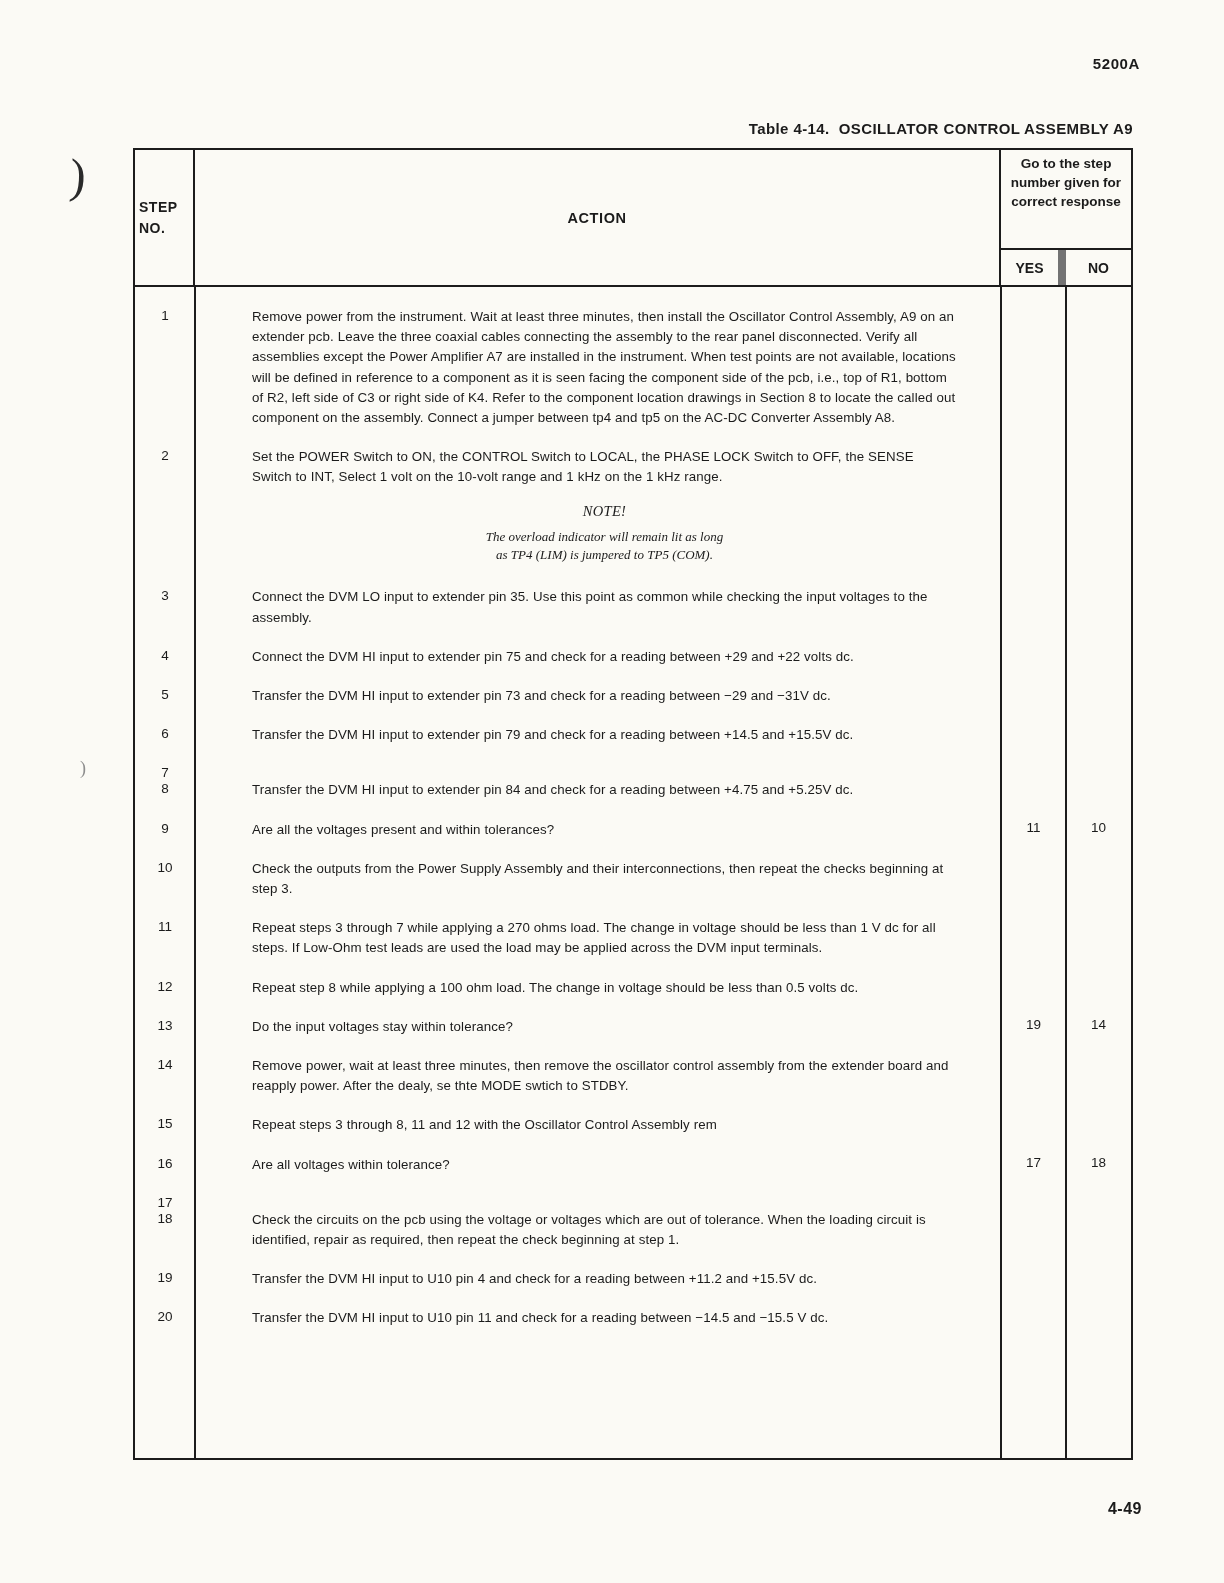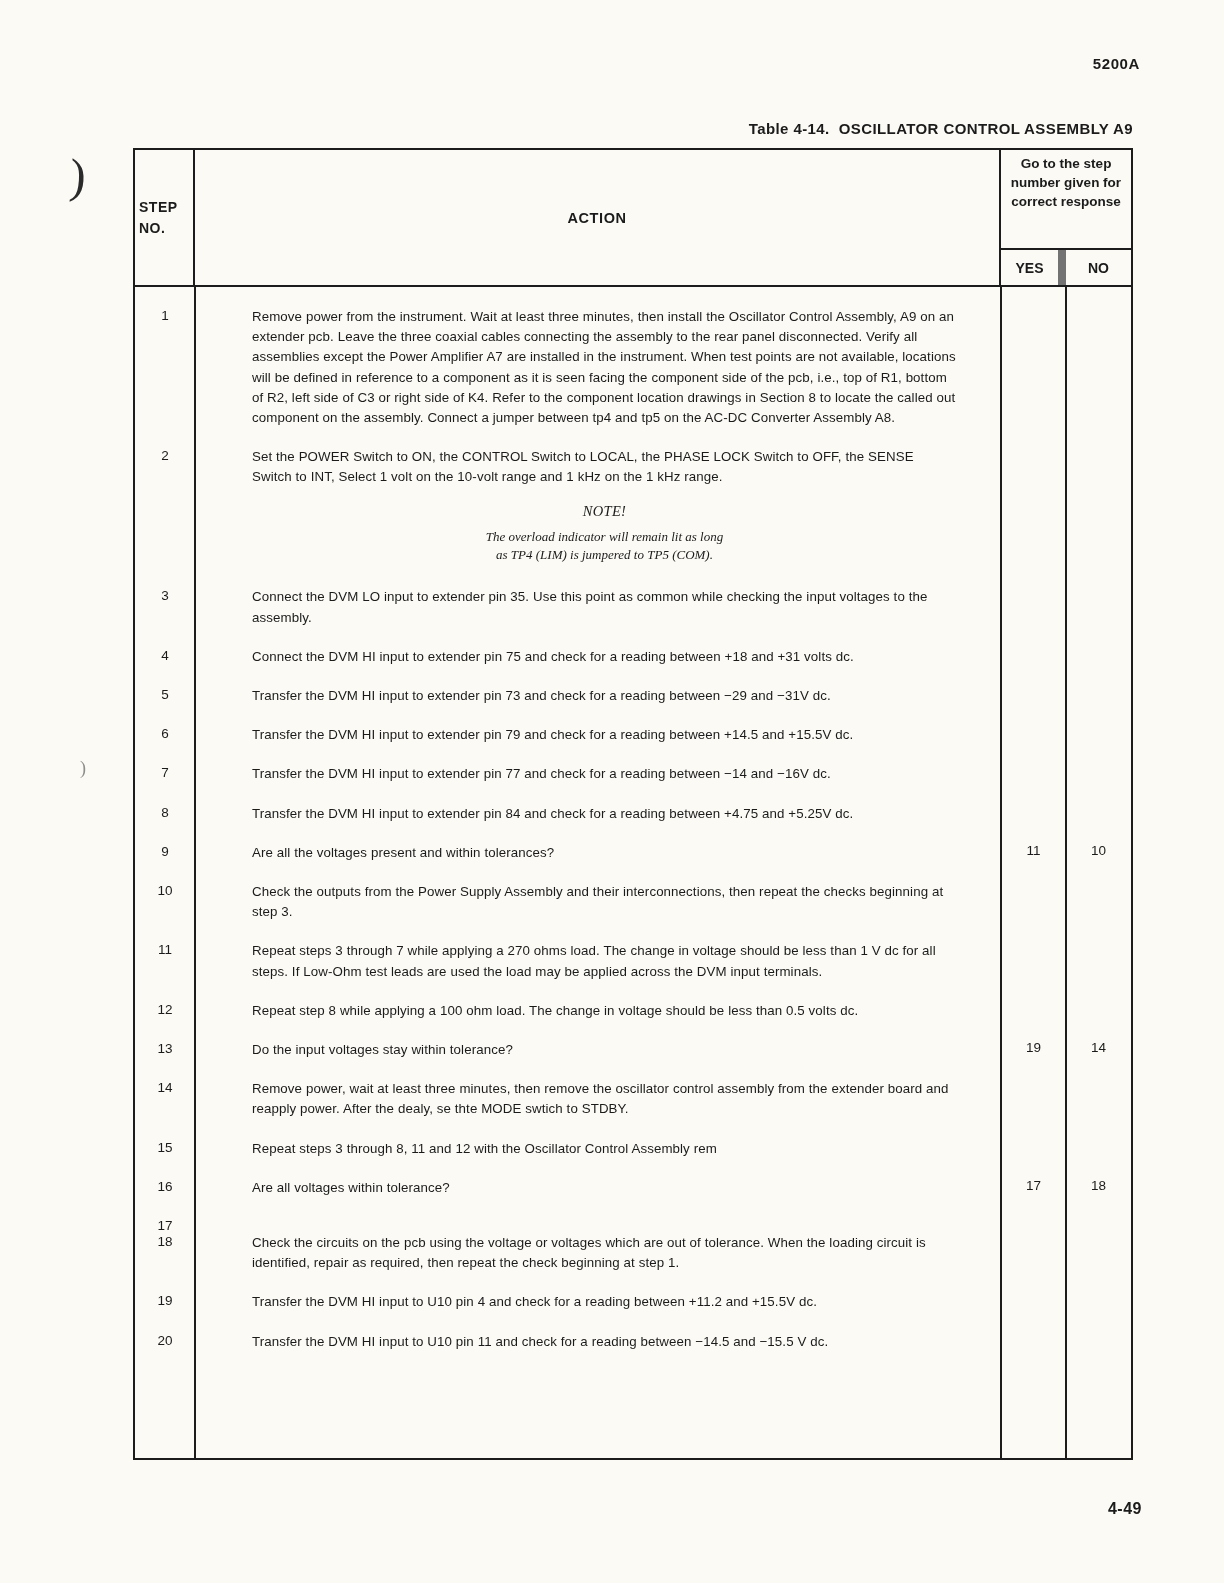--- a/index.html
+++ b/index.html
@@ -145,21 +145,21 @@
           <div class="step-cell">3</div>
           <div class="action-cell">
             <div class="action-text">Connect the DVM LO input to extender pin 35.  Use this point as common while checking the input voltages to the assembly.</div>
           </div>
           <div class="yes-cell"></div>
           <div class="no-cell"></div>
         </div>
         <div class="row">
           <div class="step-cell">4</div>
           <div class="action-cell">
-            <div class="action-text">Connect the DVM HI input to extender pin 75 and check for a reading between +18 and +31 volts dc.</div>
+            <div class="action-text">Connect the DVM HI input to extender pin 75 and check for a reading between +29 and +22 volts dc.</div>
           </div>
           <div class="yes-cell"></div>
           <div class="no-cell"></div>
         </div>
         <div class="row">
           <div class="step-cell">5</div>
           <div class="action-cell">
             <div class="action-text">Transfer the DVM HI input to extender pin 73 and check for a reading between −29 and −31V dc.</div>
           </div>
           <div class="yes-cell"></div>
@@ -168,23 +168,20 @@
         <div class="row">
           <div class="step-cell">6</div>
           <div class="action-cell">
             <div class="action-text">Transfer the DVM HI input to extender pin 79 and check for a reading between +14.5 and +15.5V dc.</div>
           </div>
           <div class="yes-cell"></div>
           <div class="no-cell"></div>
         </div>
         <div class="row">
           <div class="step-cell">7</div>
-          <div class="action-cell">
-            <div class="action-text">Transfer the DVM HI input to extender pin 77 and check for a reading between −14 and −16V dc.</div>
-          </div>
           <div class="yes-cell"></div>
           <div class="no-cell"></div>
         </div>
         <div class="row">
           <div class="step-cell">8</div>
           <div class="action-cell">
             <div class="action-text">Transfer the DVM HI input to extender pin 84 and check for a reading between +4.75 and +5.25V dc.</div>
           </div>
           <div class="yes-cell"></div>
           <div class="no-cell"></div>

